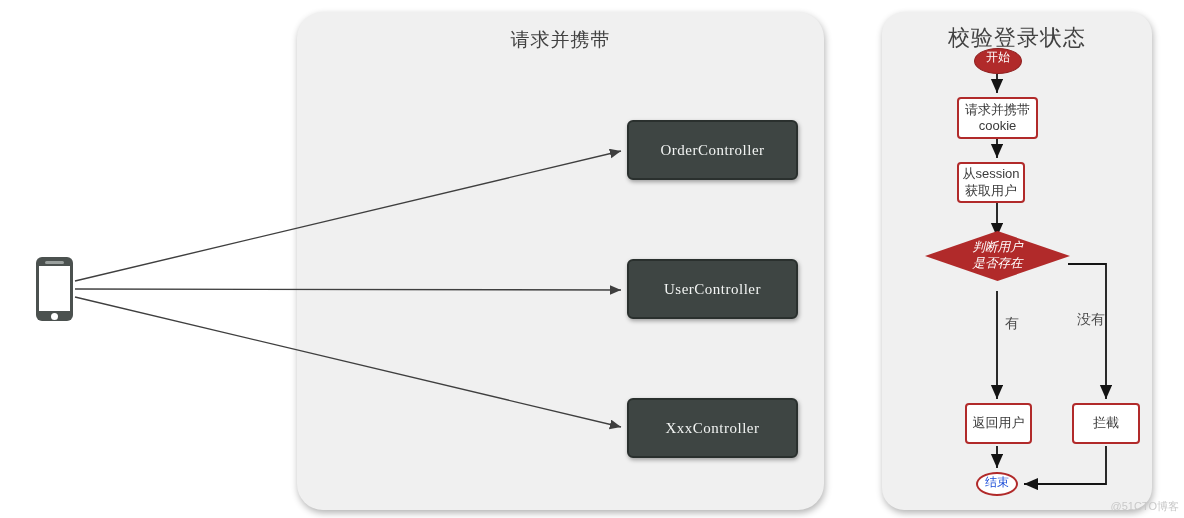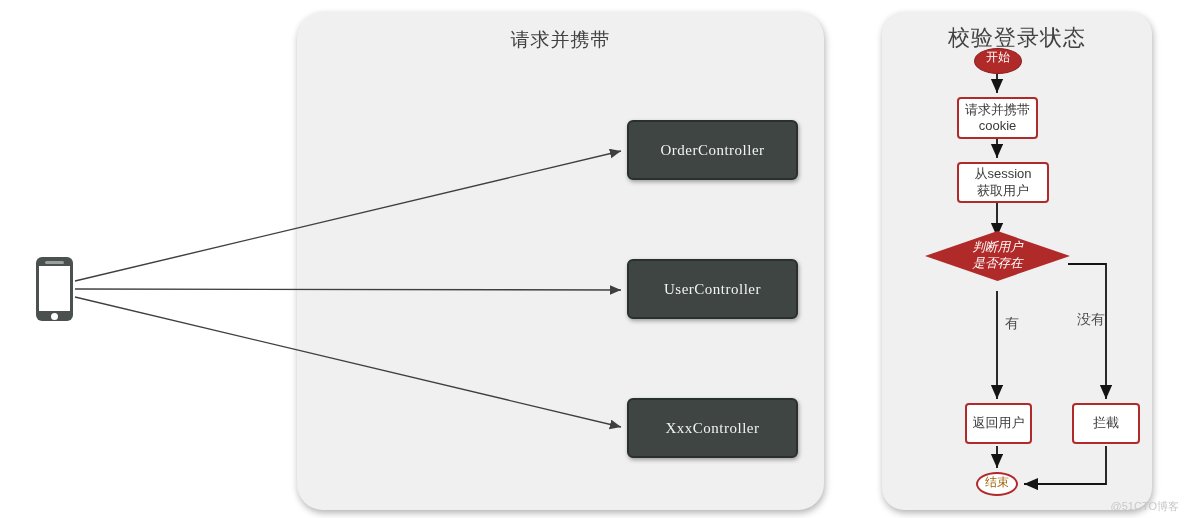--- a/index.html
+++ b/index.html
@@ -34,30 +34,30 @@
   #phone .screen{position:absolute;left:3px;top:9px;width:31px;height:45px;background:#ffffff;}
   #phone .speaker{position:absolute;left:9px;top:3.5px;width:19px;height:3px;border-radius:2px;background:#9aa09e;}
   #phone .home{position:absolute;left:15px;top:56px;width:7px;height:7px;border-radius:50%;background:#ffffff;}
   
   .flow-box{
     position:absolute;background:#ffffff;border:2px solid #b12a2a;border-radius:4px;
     display:flex;flex-direction:column;align-items:center;justify-content:center;
     color:#3a3a3a;font-size:13px;line-height:1.25;box-sizing:border-box;text-align:center;
   }
   #node-request{left:957px;top:97px;width:81px;height:42px;}
-  #node-session{left:957px;top:162px;width:92px;height:41px;}
+  #node-session{left:957px;top:162px;width:68px;height:41px;}
   #node-return{left:965px;top:403px;width:67px;height:41px;}
   #node-intercept{left:1072px;top:403px;width:68px;height:41px;}
   .terminal{
     position:absolute;border-radius:50%;display:flex;align-items:flex-start;justify-content:center;
     font-size:12px;box-sizing:border-box;
   }
   #node-start{left:974px;top:48px;width:48px;height:26px;background:#b12a2a;color:#ffffff;
     border:1px solid #8f1f1f;}
-  #node-end{left:976px;top:472px;width:42px;height:24px;background:#ffffff;color:#a16207;
+  #node-end{left:976px;top:472px;width:42px;height:24px;background:#ffffff;color:#1d4ed8;
     border:2px solid #b12a2a;}
   #decision{
     position:absolute;left:925px;top:231px;width:145px;height:50px;
     background:#b12a2a;
     clip-path:polygon(50% 0,100% 50%,50% 100%,0 50%);
     display:flex;flex-direction:column;align-items:center;justify-content:center;
     color:#ffffff;font-size:12.5px;line-height:1.25;text-align:center;font-style:italic;
   }
   .edge-label{position:absolute;color:#4a4a4a;font-size:14px;}
   #label-yes{left:1005px;top:315px;}

